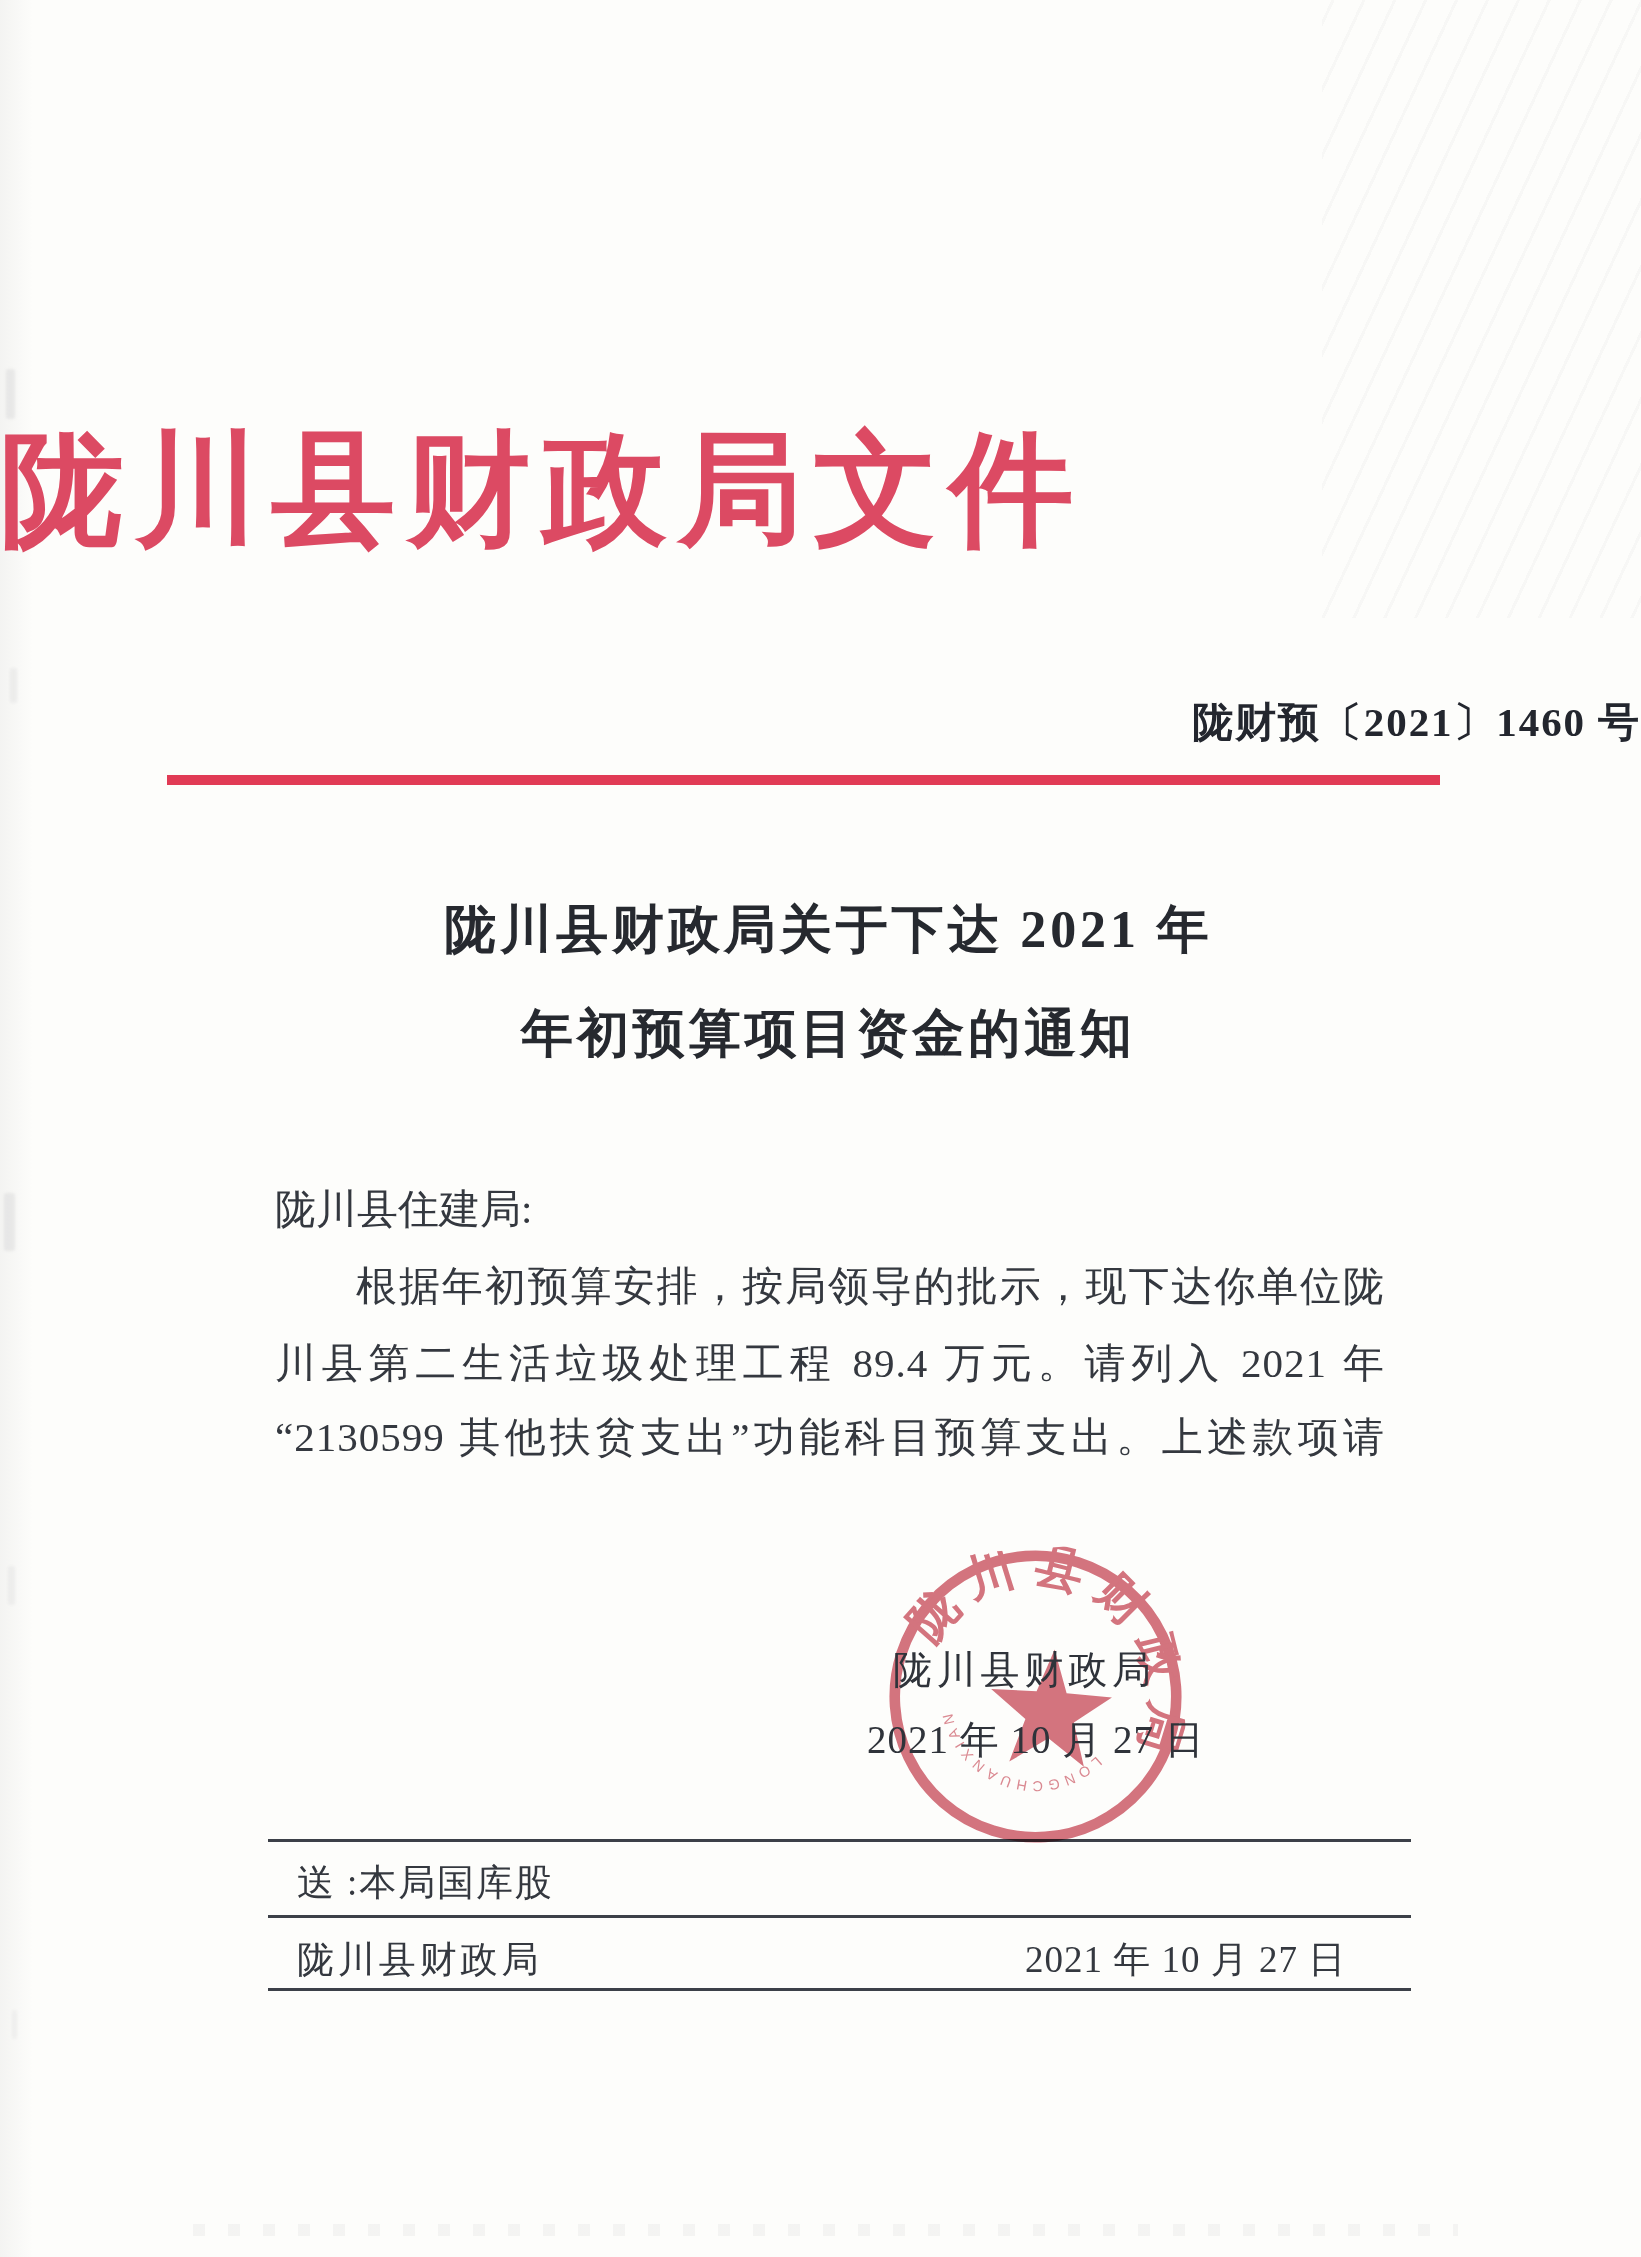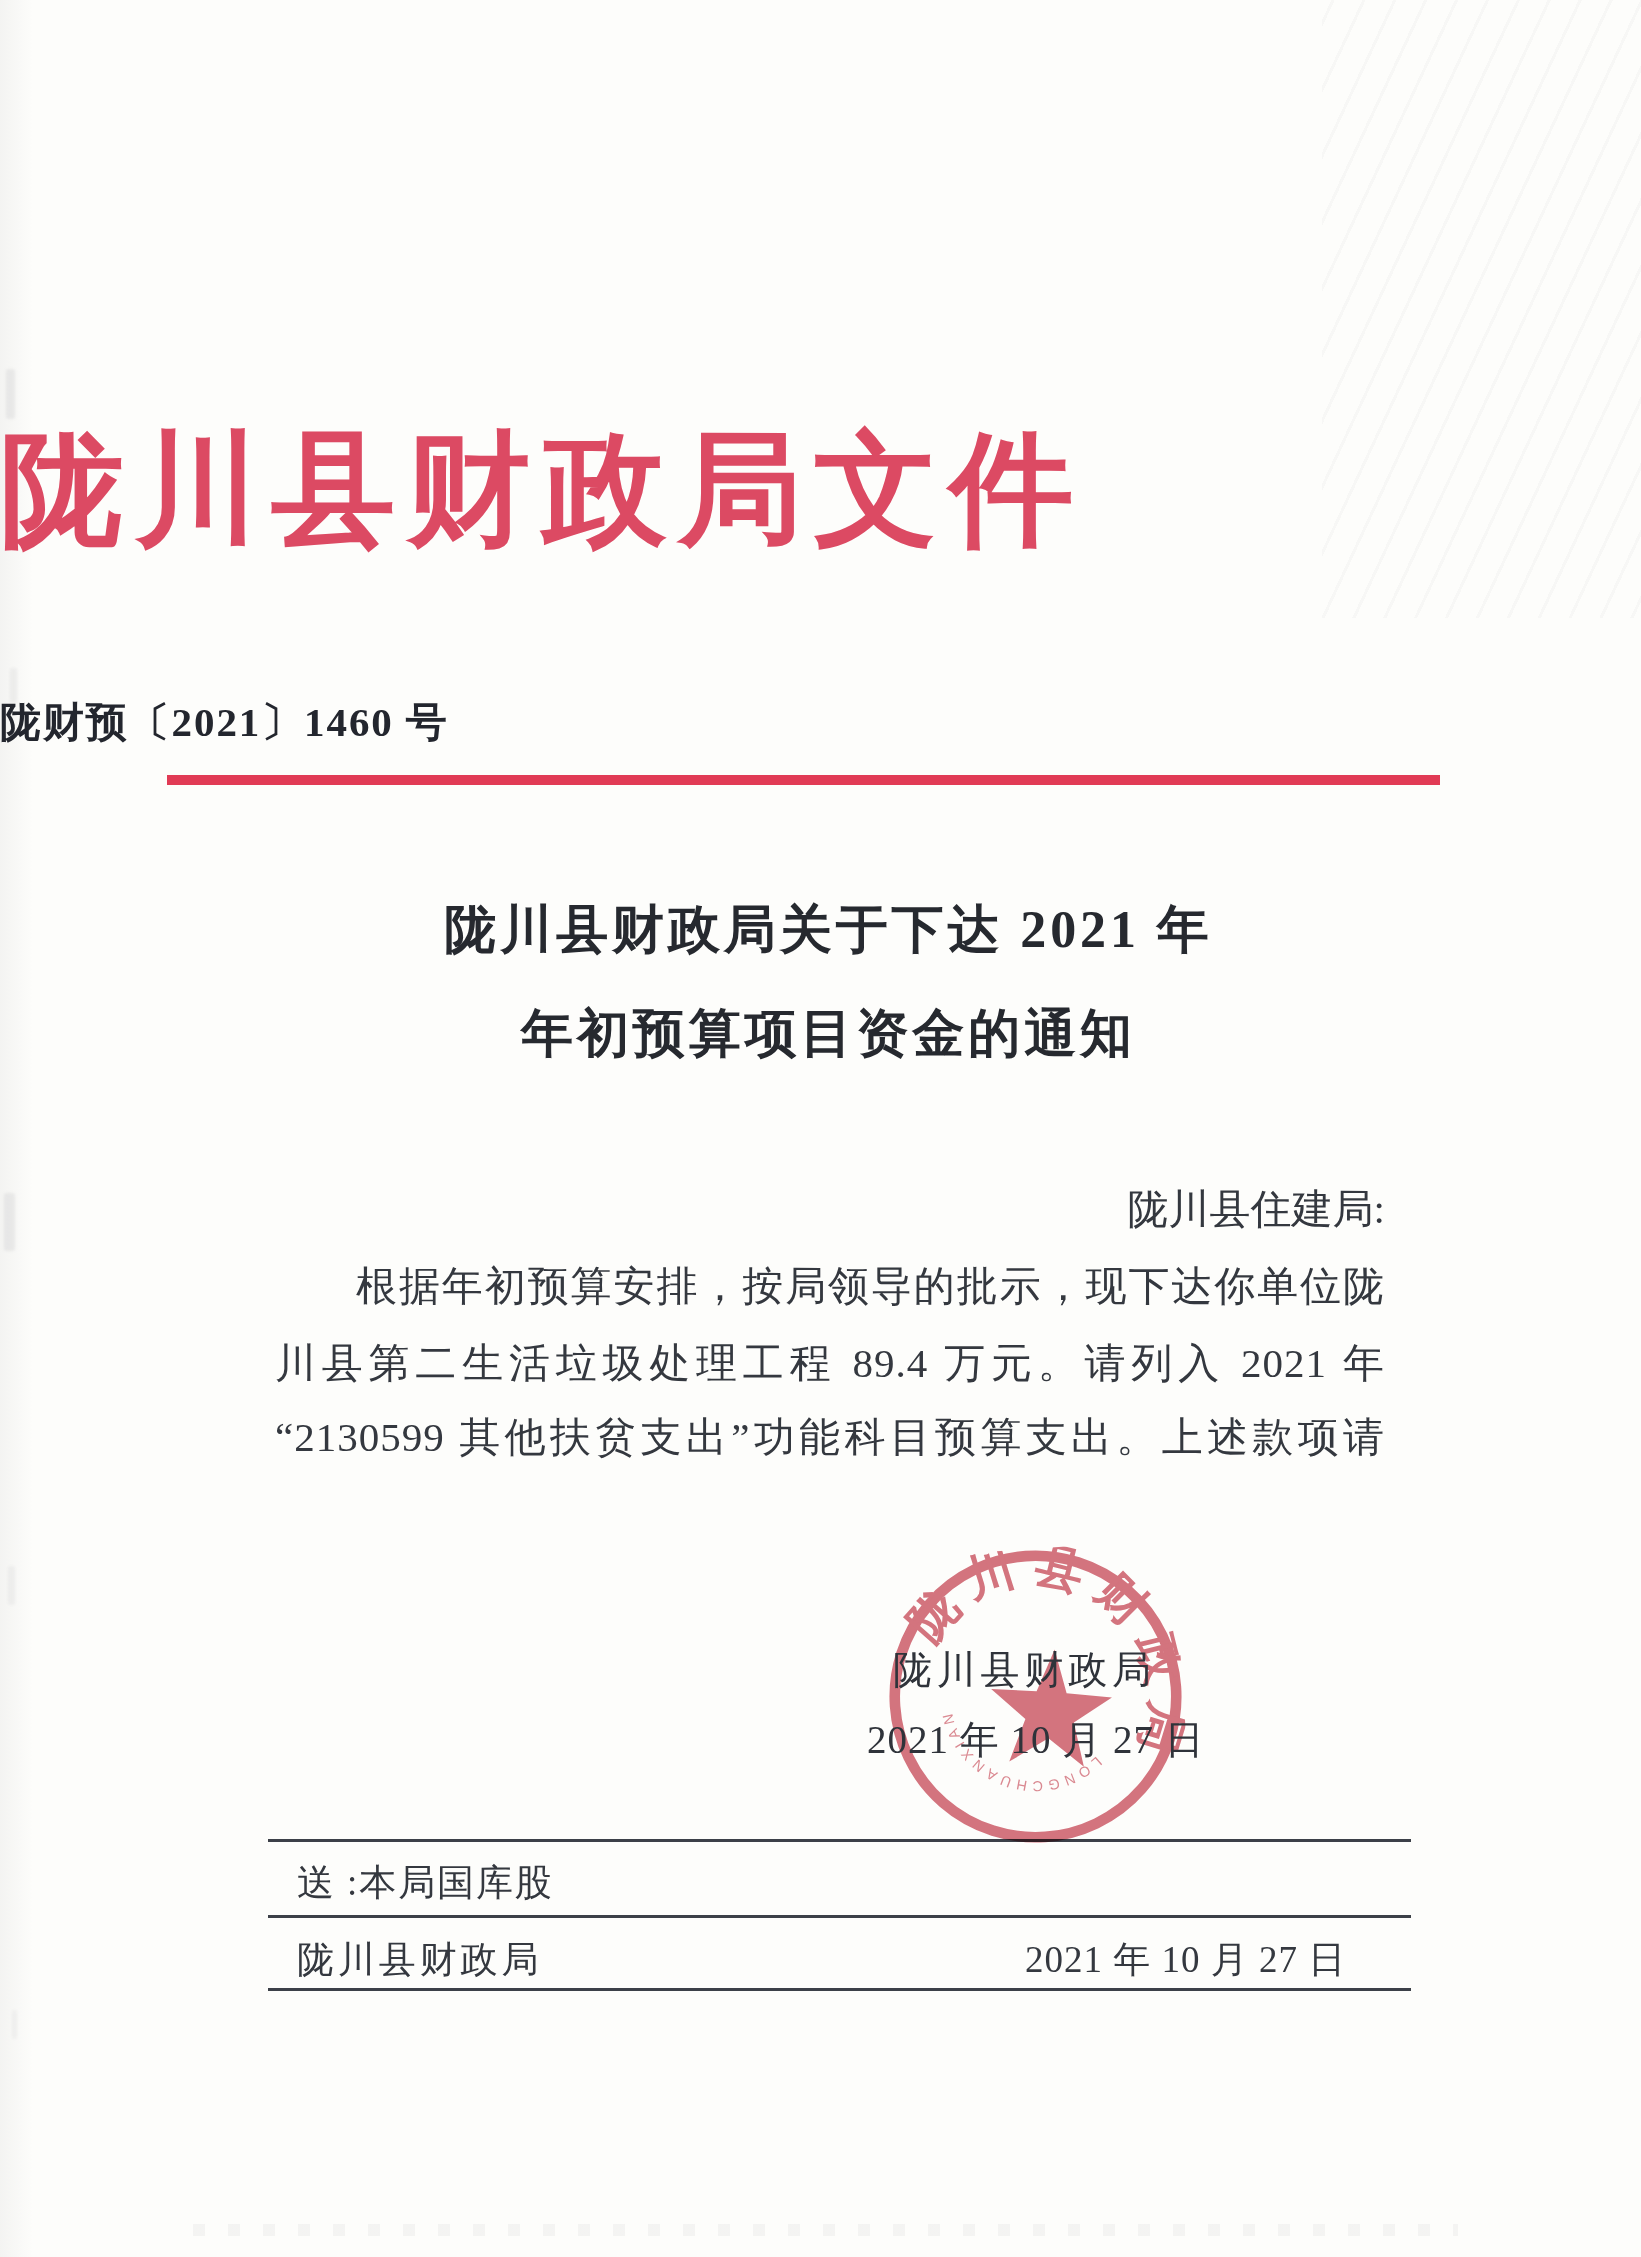--- a/index.html
+++ b/index.html
@@ -28,38 +28,38 @@
 
   
   .header-title{
     position:absolute;left:0;top:423px;width:100%;
     margin:0;text-align:left;
     font-size:124px;line-height:135px;font-weight:700;
     letter-spacing:11.6px;color:#dc4a63;white-space:nowrap;
   }
   .doc-number{
     position:absolute;left:0;top:695px;width:100%;
-    text-align:left;font-size:41px;line-height:54px;font-weight:700;
+    text-align:right;font-size:41px;line-height:54px;font-weight:700;
     letter-spacing:1.9px;color:#23262e;white-space:nowrap;
   }
   .red-rule{
     position:absolute;left:167px;top:775px;width:1273px;height:9.7px;
     background:#e13b55;
   }
   
   .notice-title{
     position:absolute;left:0;width:100%;text-align:center;
     font-size:52px;line-height:60px;font-weight:700;color:#26292f;
     letter-spacing:3.9px;white-space:nowrap;padding-left:8px;
   }
   .notice-title.l1{top:900px;}
   .notice-title.l2{top:1004px;}
 
   
-  .body-text{position:absolute;left:275px;width:1110px;font-size:41px;line-height:54px;color:#34383f;text-align:right;}
+  .body-text{position:absolute;left:275px;width:1110px;font-size:41px;line-height:54px;color:#34383f;}
   .addressee{top:1182px;}
   .body-line{letter-spacing:1px;}
   .body-line.fill{text-align:justify;text-align-last:justify;}
   .body-line.b0{top:1259px;text-indent:81px;}
   .body-line.b1{top:1336px;}
   .body-line.b2{top:1410px;}
   .body-line.b3{top:1483px;}
 
   
   .sig-org{

